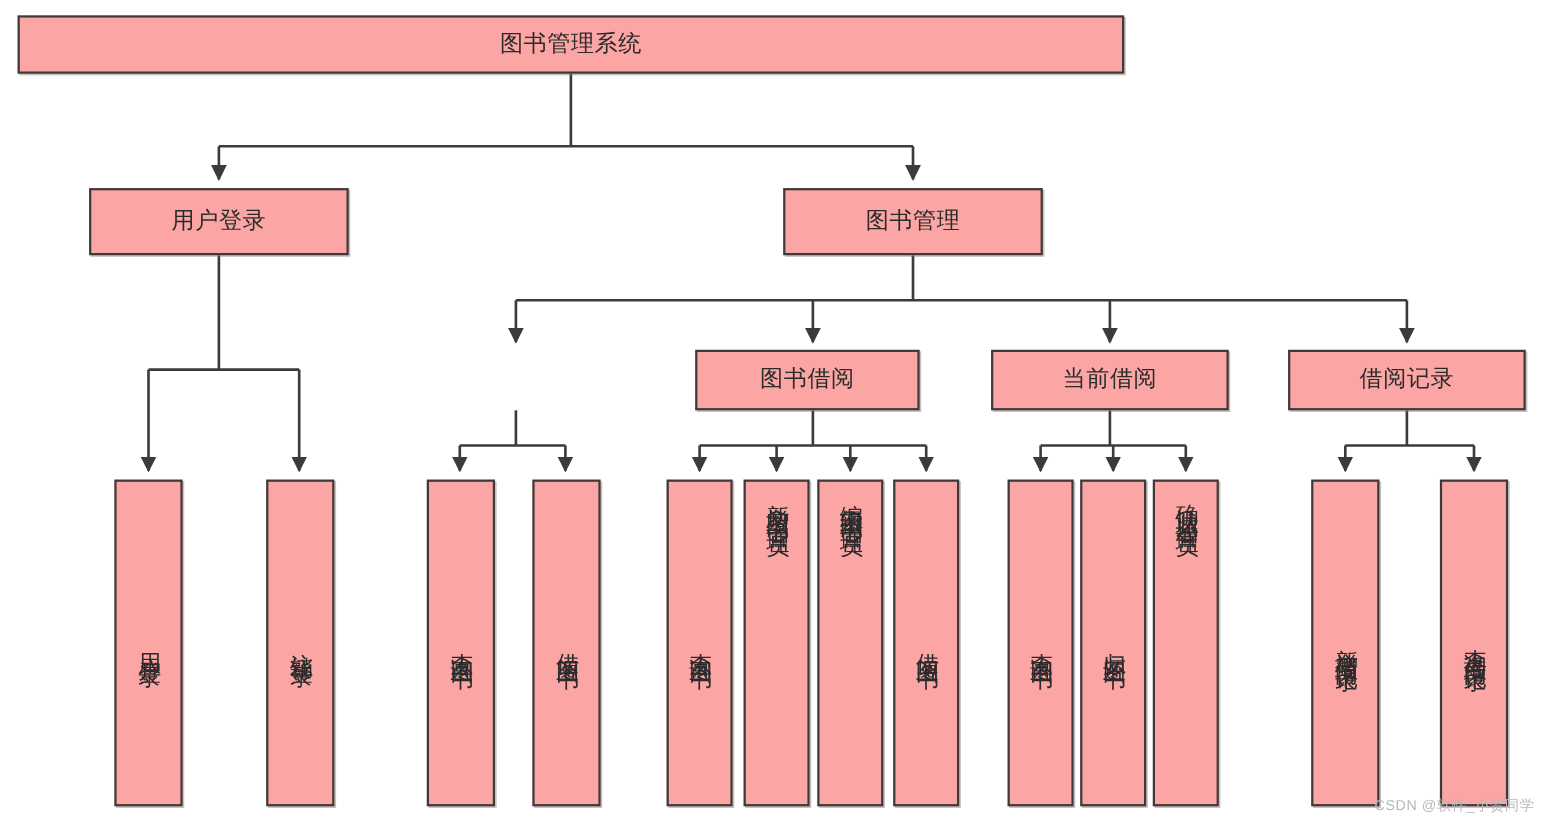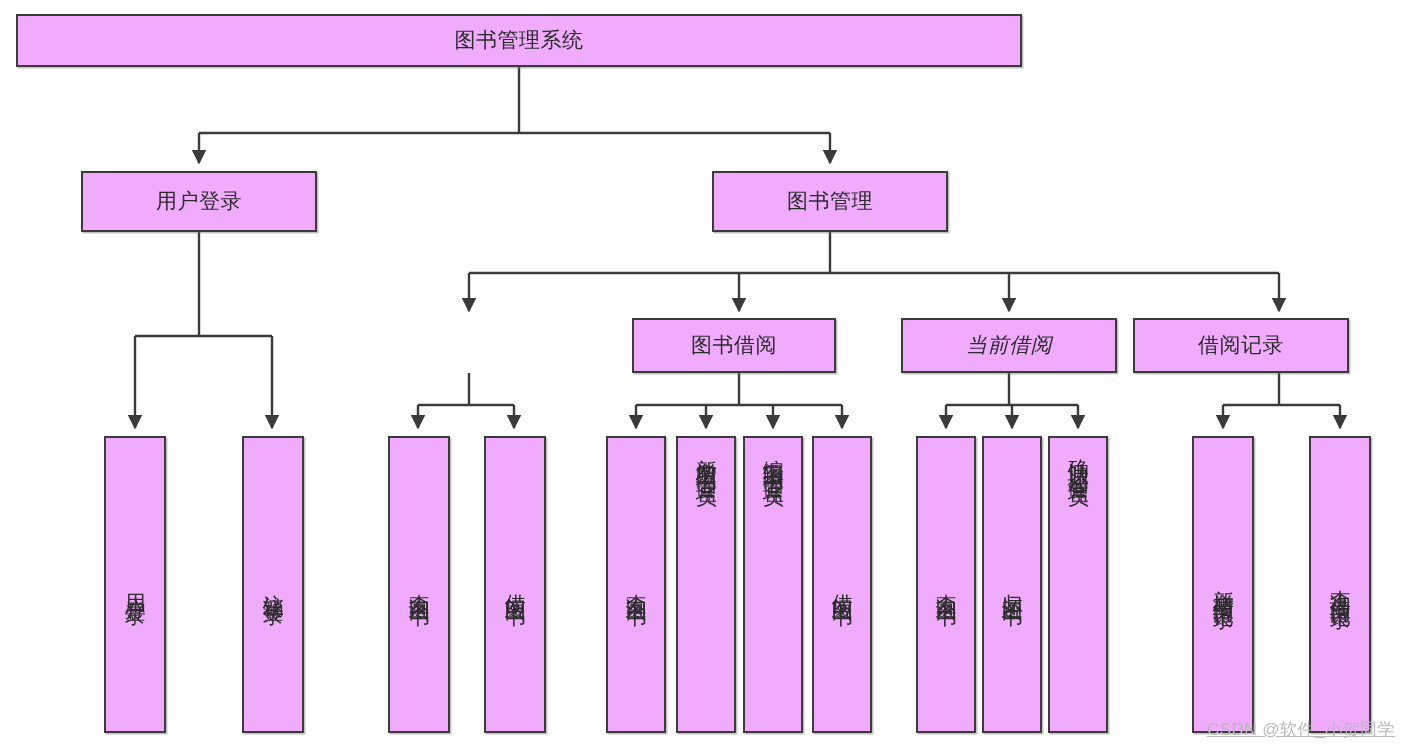--- a/index.html
+++ b/index.html
@@ -23,21 +23,21 @@
     position: absolute;
     left: 0;
     top: 0;
     width: 1405px;
     height: 747px;
   }
   .node-box {
     position: absolute;
     box-sizing: border-box;
     border: 2px solid #3b3b3b;
-    background: #f0abfc;
+    background: #fca5a5;
     display: flex;
     align-items: center;
     justify-content: center;
     box-shadow: 1.5px 1.5px 0 0 rgba(120,120,120,0.45);
   }
   .node-label {
     color: #2b2b2b;
     font-size: 21px;
     line-height: 1.25;
     letter-spacing: 0.5px;
@@ -63,26 +63,25 @@
     justify-content: center;
   }
   .vtext-wrap.top {
     align-items: flex-start;
     padding-top: 4px;
   }
   .watermark {
     position: absolute;
     right: 10px;
     bottom: 6px;
-    font-size: 17px;
+    font-size: 13px;
     color: #b9b9b9;
     letter-spacing: 0.5px;
     white-space: nowrap;
     pointer-events: none;
-    text-decoration: underline;
   }
 </style>
 </head>
 <body>
 
 <div id="diagram-root">
 
   <svg id="flow-svg" viewBox="0 0 1405 747">
     <defs>
       <marker id="arrow" viewBox="0 0 10 10" refX="9" refY="5" markerWidth="6" markerHeight="6" orient="auto-start-reverse">
@@ -140,24 +139,24 @@
   <div class="node-box" style="left:81px; top:171px; width:236px; height:61px;">
     <span class="node-label">用户登录</span>
   </div>
   <div class="node-box" style="left:712px; top:171px; width:236px; height:61px;align-items:center;">
     <span class="node-label">图书管理</span>
   </div>
 
   <div class="node-box" style="left:632px; top:318px; width:204px; height:55px;">
     <span class="node-label">图书借阅</span>
   </div>
-  <div class="node-box" style="left:901px; top:318px; width:216px; height:55px;font-style:italic;">
+  <div class="node-box" style="left:901px; top:318px; width:216px; height:55px;">
     <span class="node-label">当前借阅</span>
   </div>
-  <div class="node-box" style="left:1133px; top:318px; width:216px; height:55px;">
+  <div class="node-box" style="left:1171px; top:318px; width:216px; height:55px;">
     <span class="node-label">借阅记录</span>
   </div>
 
   <div class="node-box vertical" style="left:104px; top:436px; width:62px; height:297px;">
     <div class="vtext-wrap">
       <span class="node-label">用户登录</span>
     </div>
   </div>
   <div class="node-box vertical" style="left:242px; top:436px; width:62px; height:297px;">
     <div class="vtext-wrap">

